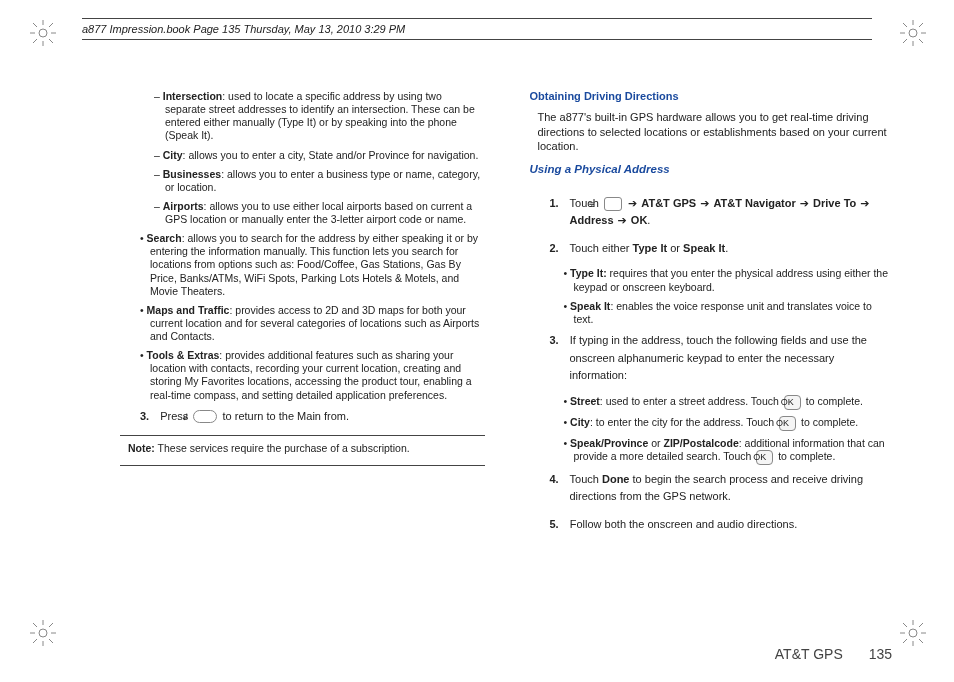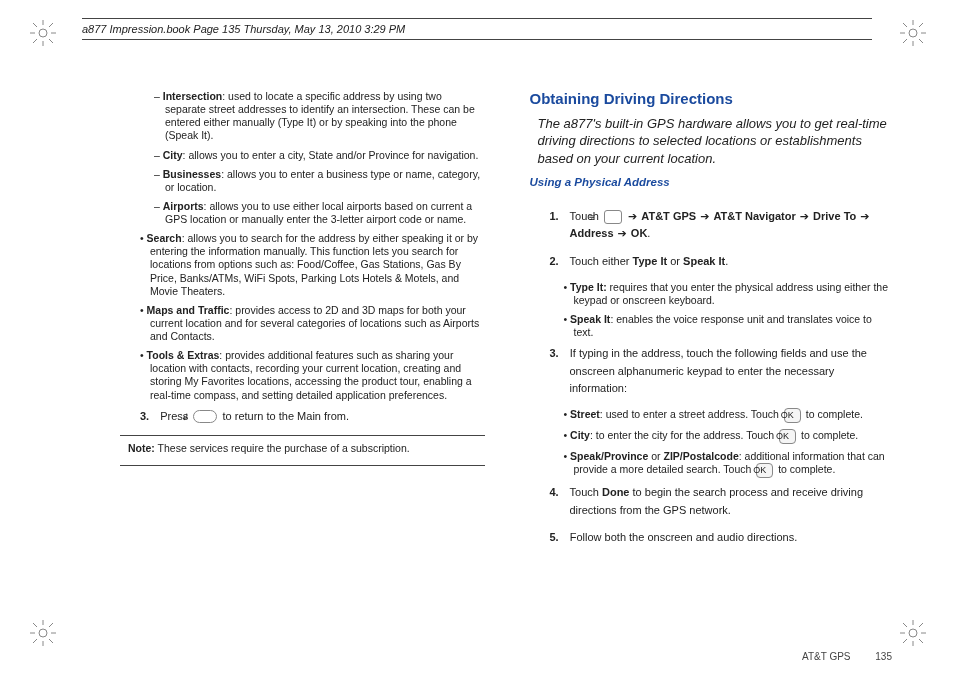--- a/index.html
+++ b/index.html
@@ -87,35 +87,34 @@
     padding-left: 20px;
     font-size: 11px;
     line-height: 1.6;
   }
   .numbered .num { font-weight: bold; margin-right: 8px; }
   .hr { border-top: 1px solid #444; margin: 10px 0 6px 0; }
   .note { font-size: 10.5px; margin-left: 8px; margin-top: 4px; }
   .section-title {
     color: #1a4a9e;
     font-weight: bold;
-    font-size: 15px;
+    font-size: 11px;
     margin-bottom: 6px;
   }
   .subsection-title {
     color: #1a4a9e;
     font-weight: bold;
     font-style: italic;
     font-size: 11.5px;
     margin: 8px 0 18px 0;
   }
   .intro-text {
-    font-size: 13px;
+    font-size: 11px;
     margin: 0 0 6px 8px;
     line-height: 1.35;
-    font-style: italic;
   }
   .keycap {
     display: inline-block;
     border: 1px solid #888;
     border-radius: 4px;
     padding: 0 6px;
     font-size: 9px;
     line-height: 13px;
     background: #f5f5f5;
     vertical-align: middle;
@@ -155,21 +154,21 @@
     font-size: 9px;
     position: absolute;
     left: 7px;
     top: -1px;
   }
   .arrow { padding: 0 1px; }
   .footer {
     position: absolute;
     right: 62px;
     bottom: 20px;
-    font-size: 10px;
+    font-size: 14px;
     color: #444;
   }
   .footer .sec { margin-right: 22px; }
   b { font-weight: bold; }
 </style>
 </head>
 <body>
 
 <div class="deco-left-top">
   <svg class="sun-icon" viewBox="0 0 30 30">

